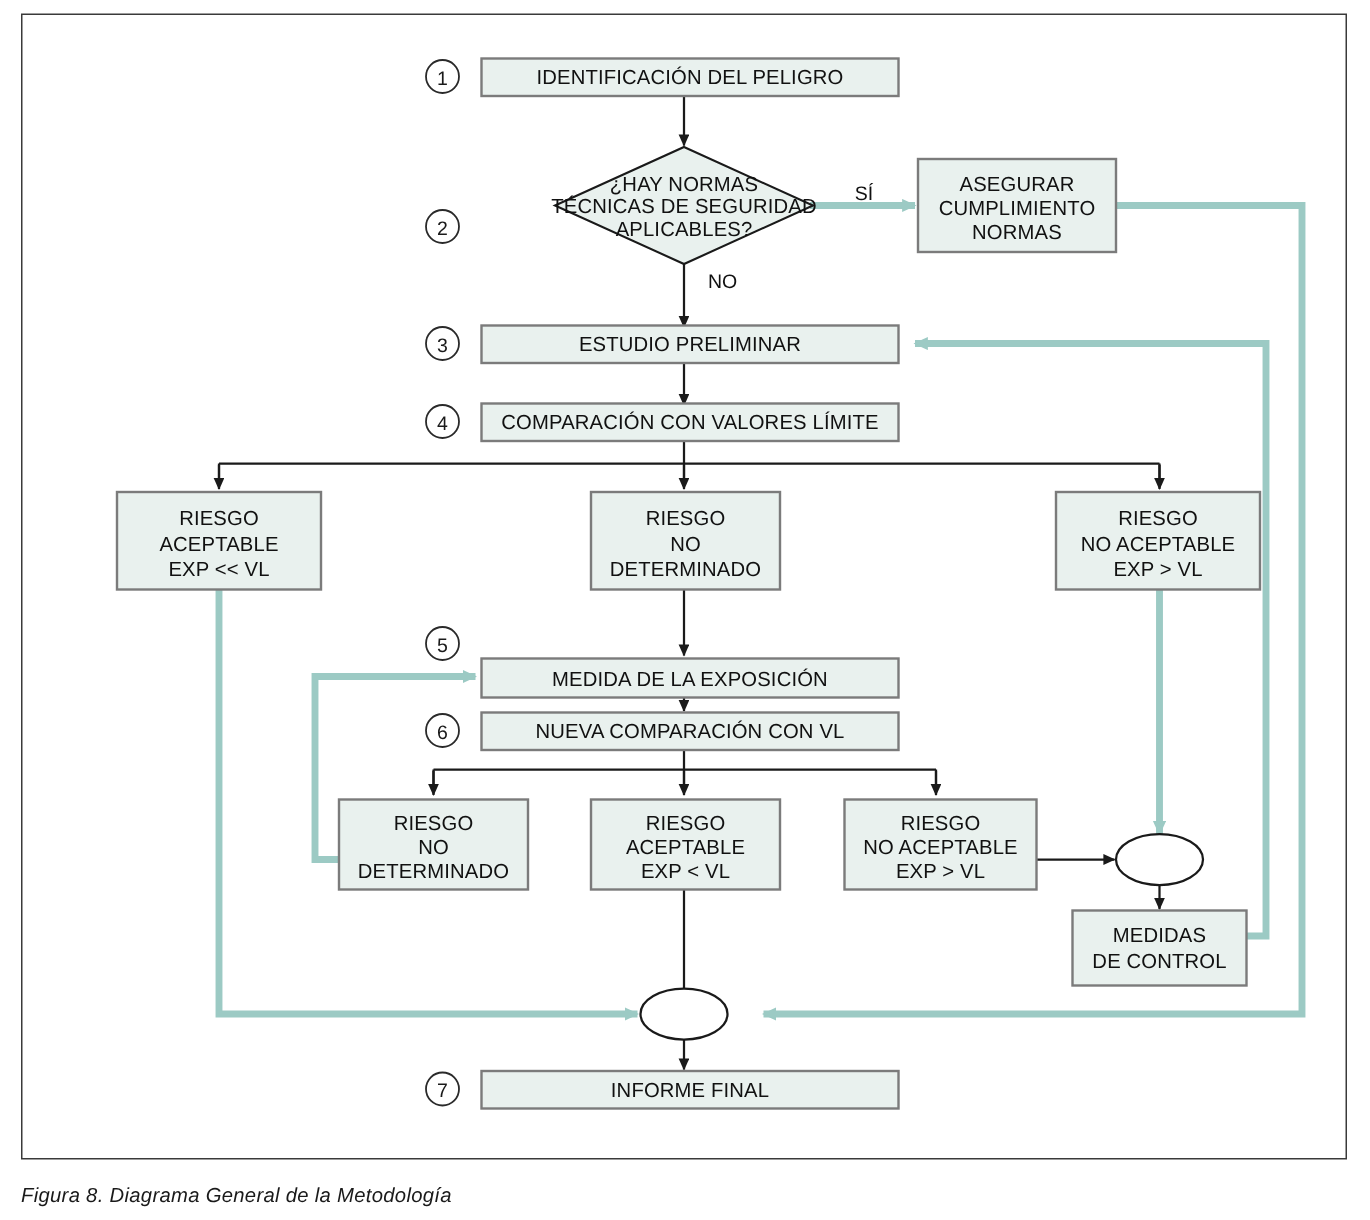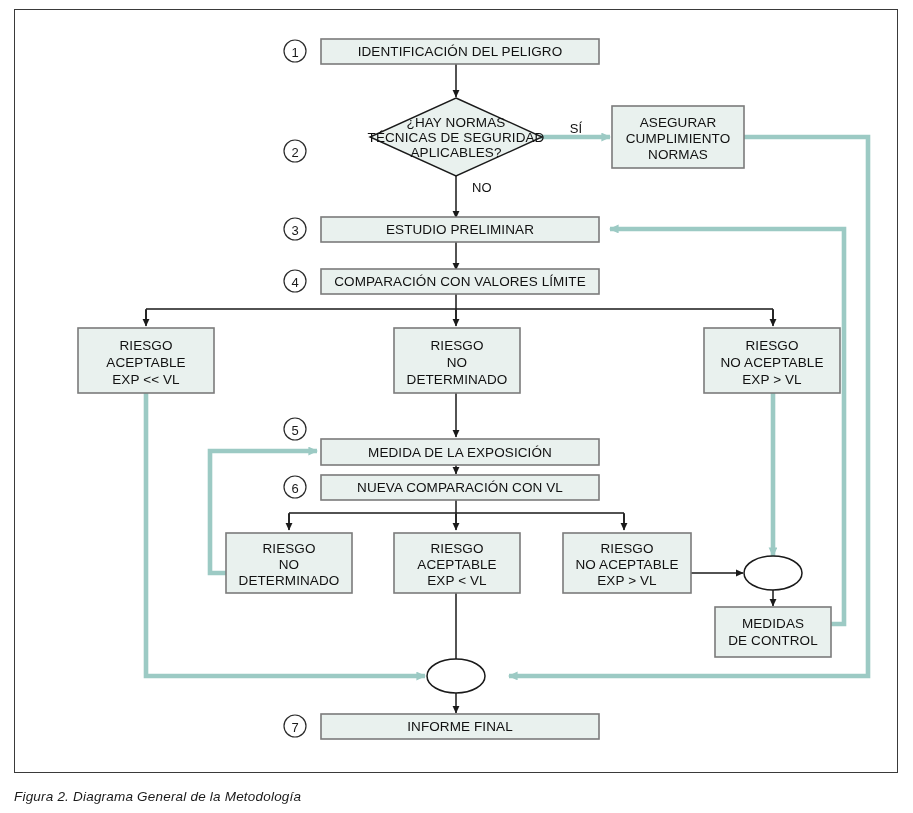--- a/index.html
+++ b/index.html
@@ -258,13 +258,13 @@
     <text class="boxtext" x="445" y="721">INFORME FINAL</text>
   </g>
   <g>
     <circle class="numcircle" cx="280" cy="716" r="11"></circle>
     <text class="numtext" x="280" y="717">7</text>
   </g>
 
 </svg>
 </div>
 
-<div id="caption">Figura 2. Diagrama General de la Metodología</div>
+<div id="caption">Figura 8. Diagrama General de la Metodología</div>
 
 </body></html>

